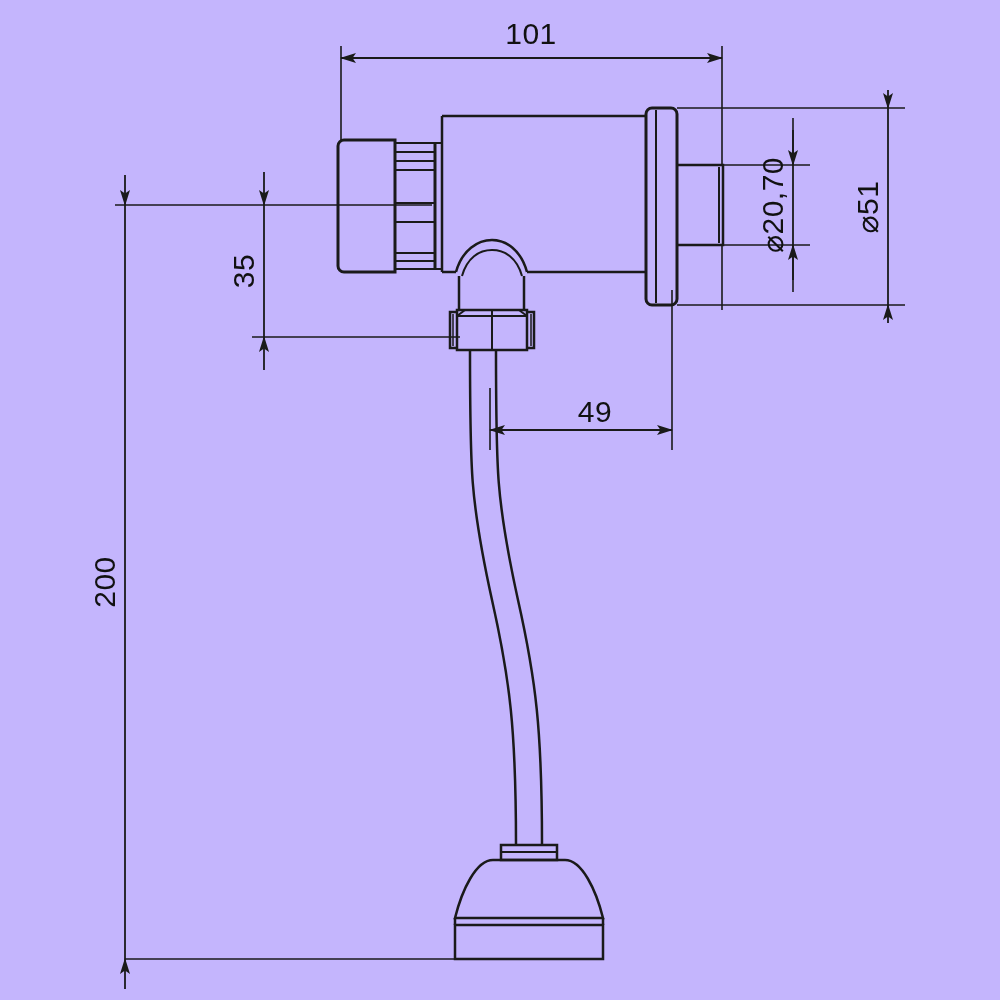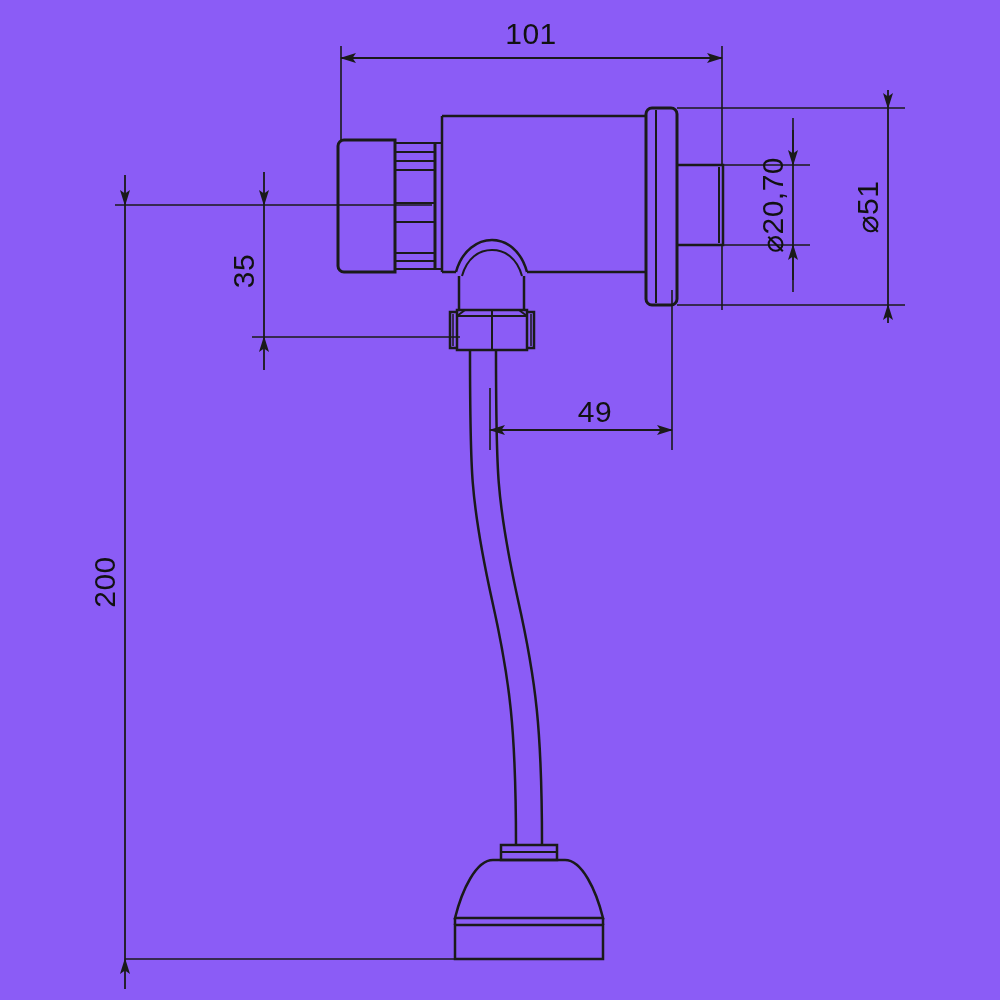--- a/index.html
+++ b/index.html
@@ -8,21 +8,21 @@
     padding: 0;
     background: #ffffff;
   }
   body {
     font-family: "Liberation Sans", sans-serif;
   }
   #drawing-root {
     position: relative;
     width: 1000px;
     height: 1000px;
-    background: #8b5cf6;
+    background: #c4b5fd;
     overflow: hidden;
   }
   #drawing-svg {
     display: block;
     width: 1000px;
     height: 1000px;
   }
   .dim-text {
     font-family: "Liberation Sans", sans-serif;
     font-size: 30px;

